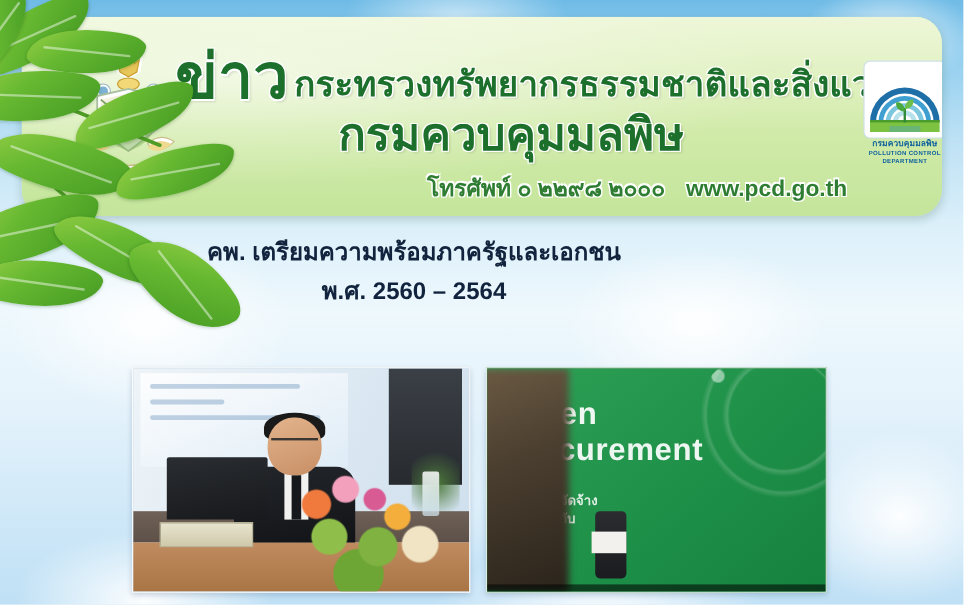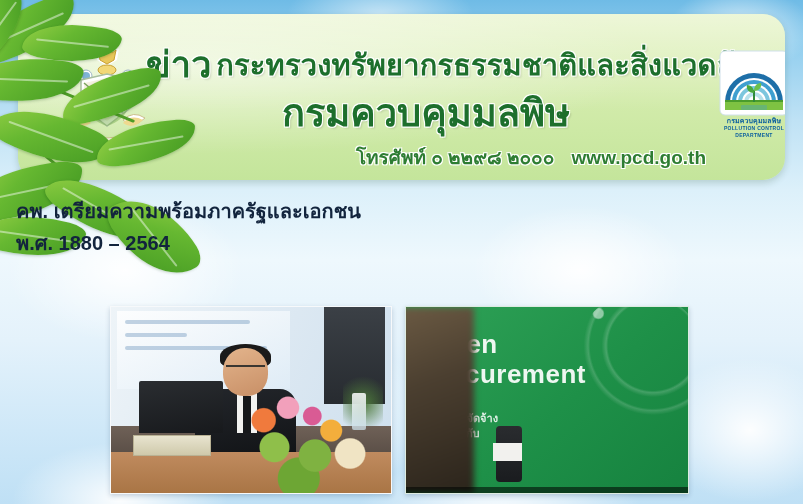--- a/index.html
+++ b/index.html
@@ -111,21 +111,21 @@
     top: 31px;
     width: 560px;
     text-align: center;
     white-space: nowrap;
     color: #1d6f2c;
     font-weight: bold;
     letter-spacing: .2px;
     text-shadow: 1px 1px 0 #ffffff, -1px 1px 0 #ffffff, 1px -1px 0 #ffffff, -1px -1px 0 #ffffff, 2px 2px 2px rgba(0,0,0,.12);
   }
   .hdr-line1 .kh {
-    font-size: 36px;
+    font-size: 52px;
     line-height: 40px;
     vertical-align: -2px;
     margin-top: 39px;
   }
   .hdr-line1 .min {
     font-size: 29px;
     line-height: 29px;
   }
   .hdr-line2 {
     position: absolute;
@@ -176,23 +176,24 @@
     font-size: 5px;
     font-weight: bold;
     color: #0b5f9e;
     line-height: 7px;
     letter-spacing: .3px;
   }
 
   
   #headline {
     position: absolute;
-    left: 16px;
+    left: 0;
     top: 196px;
     width: 690px;
+    text-align: center;
     color: #12243d;
     font-weight: bold;
   }
   #headline .l1 {
     font-size: 20px;
     line-height: 30px;
     white-space: nowrap;
   }
   #headline .l2 {
     font-size: 20px;
@@ -474,21 +475,21 @@
     <div class="leaf" style="left:96px;  top:122px;width:100px; height:42px; transform:rotate(-4deg);"></div>
     <div class="leaf" style="left:-38px; top:166px;width:122px; height:52px; transform:rotate(-6deg);"></div>
     <div class="leaf" style="left:44px;  top:186px;width:110px; height:46px; transform:rotate(36deg);"></div>
     <div class="leaf" style="left:-20px; top:214px;width:104px; height:44px; transform:rotate(14deg);"></div>
     <div class="leaf" style="left:106px; top:206px;width:96px;  height:62px; transform:rotate(58deg);"></div>
     <div class="leaf" style="left:-34px; top:6px;  width:70px;  height:34px; transform:rotate(-48deg);"></div>
   </div>
 
   <div id="headline">
     <div class="l1">คพ. เตรียมความพร้อมภาครัฐและเอกชน</div>
-    <div class="l3">พ.ศ. 1880 – 2564</div>
+    <div class="l3">พ.ศ. 2560 – 2564</div>
   </div>
 
   <div class="photo" id="photo-left">
     <div class="ph-inner">
       <div class="wall"></div>
       <div class="screen">
           <i></i>
           <i></i>
           <i></i>
         </div>

